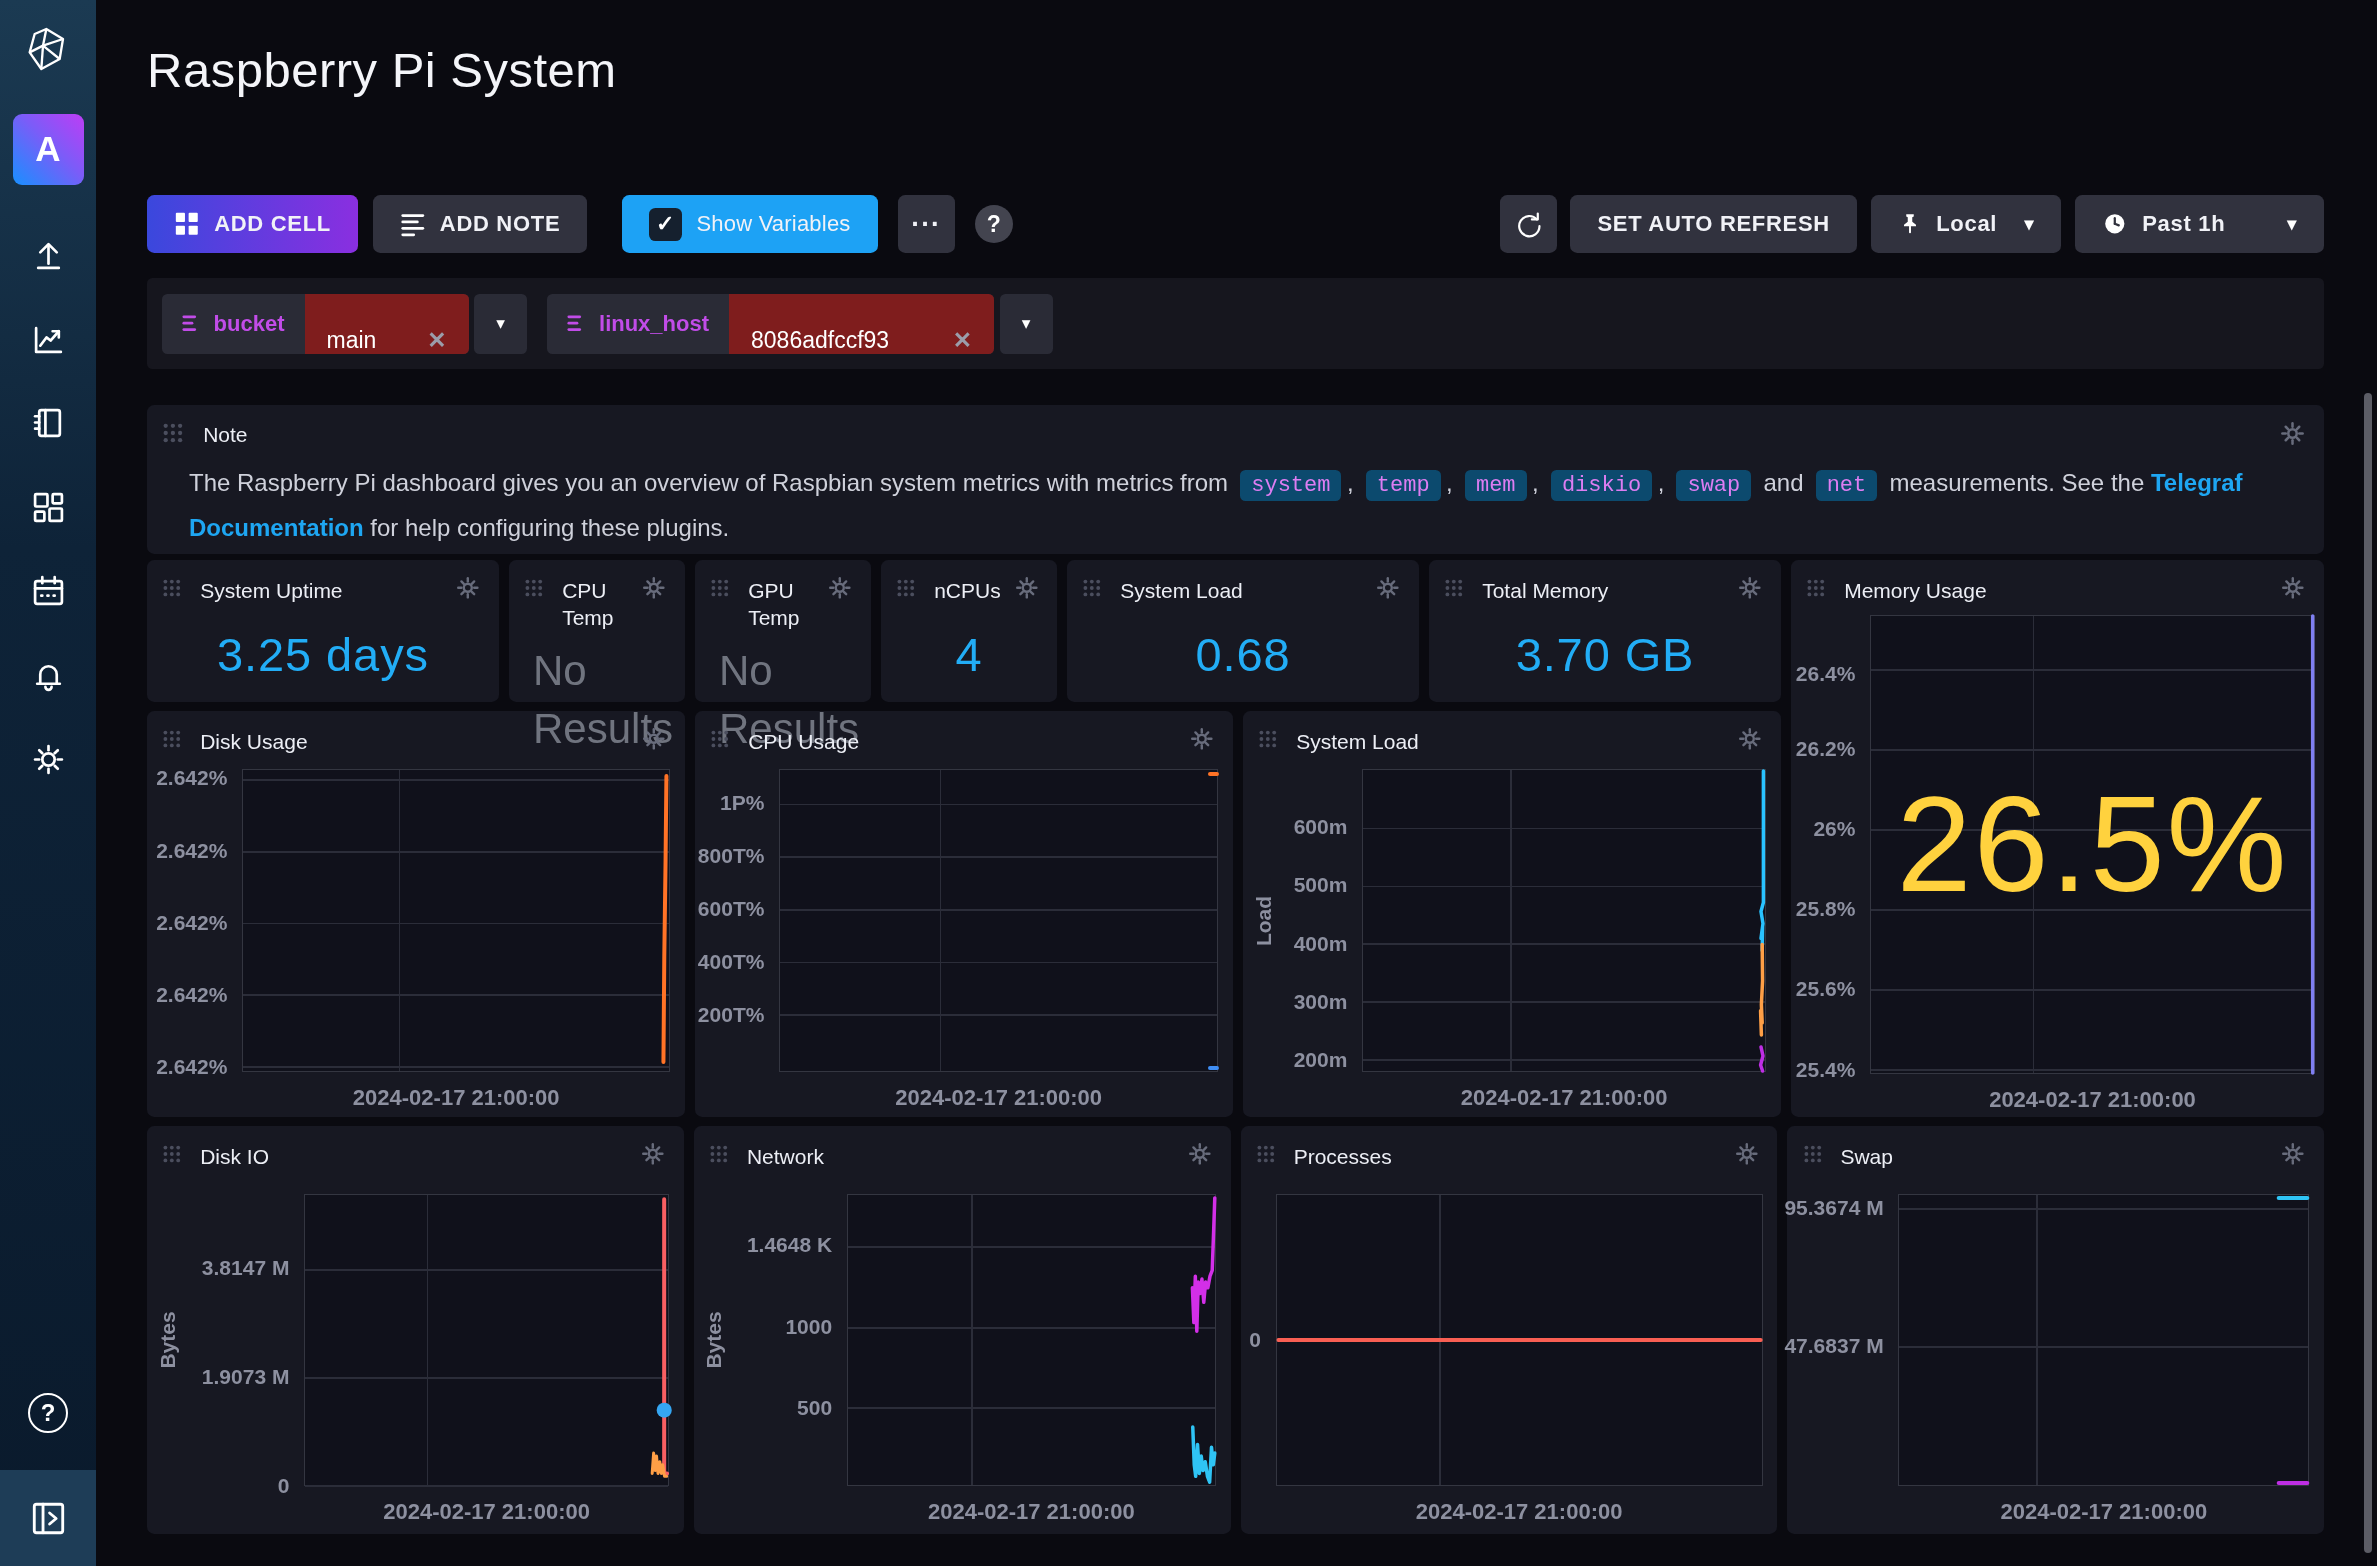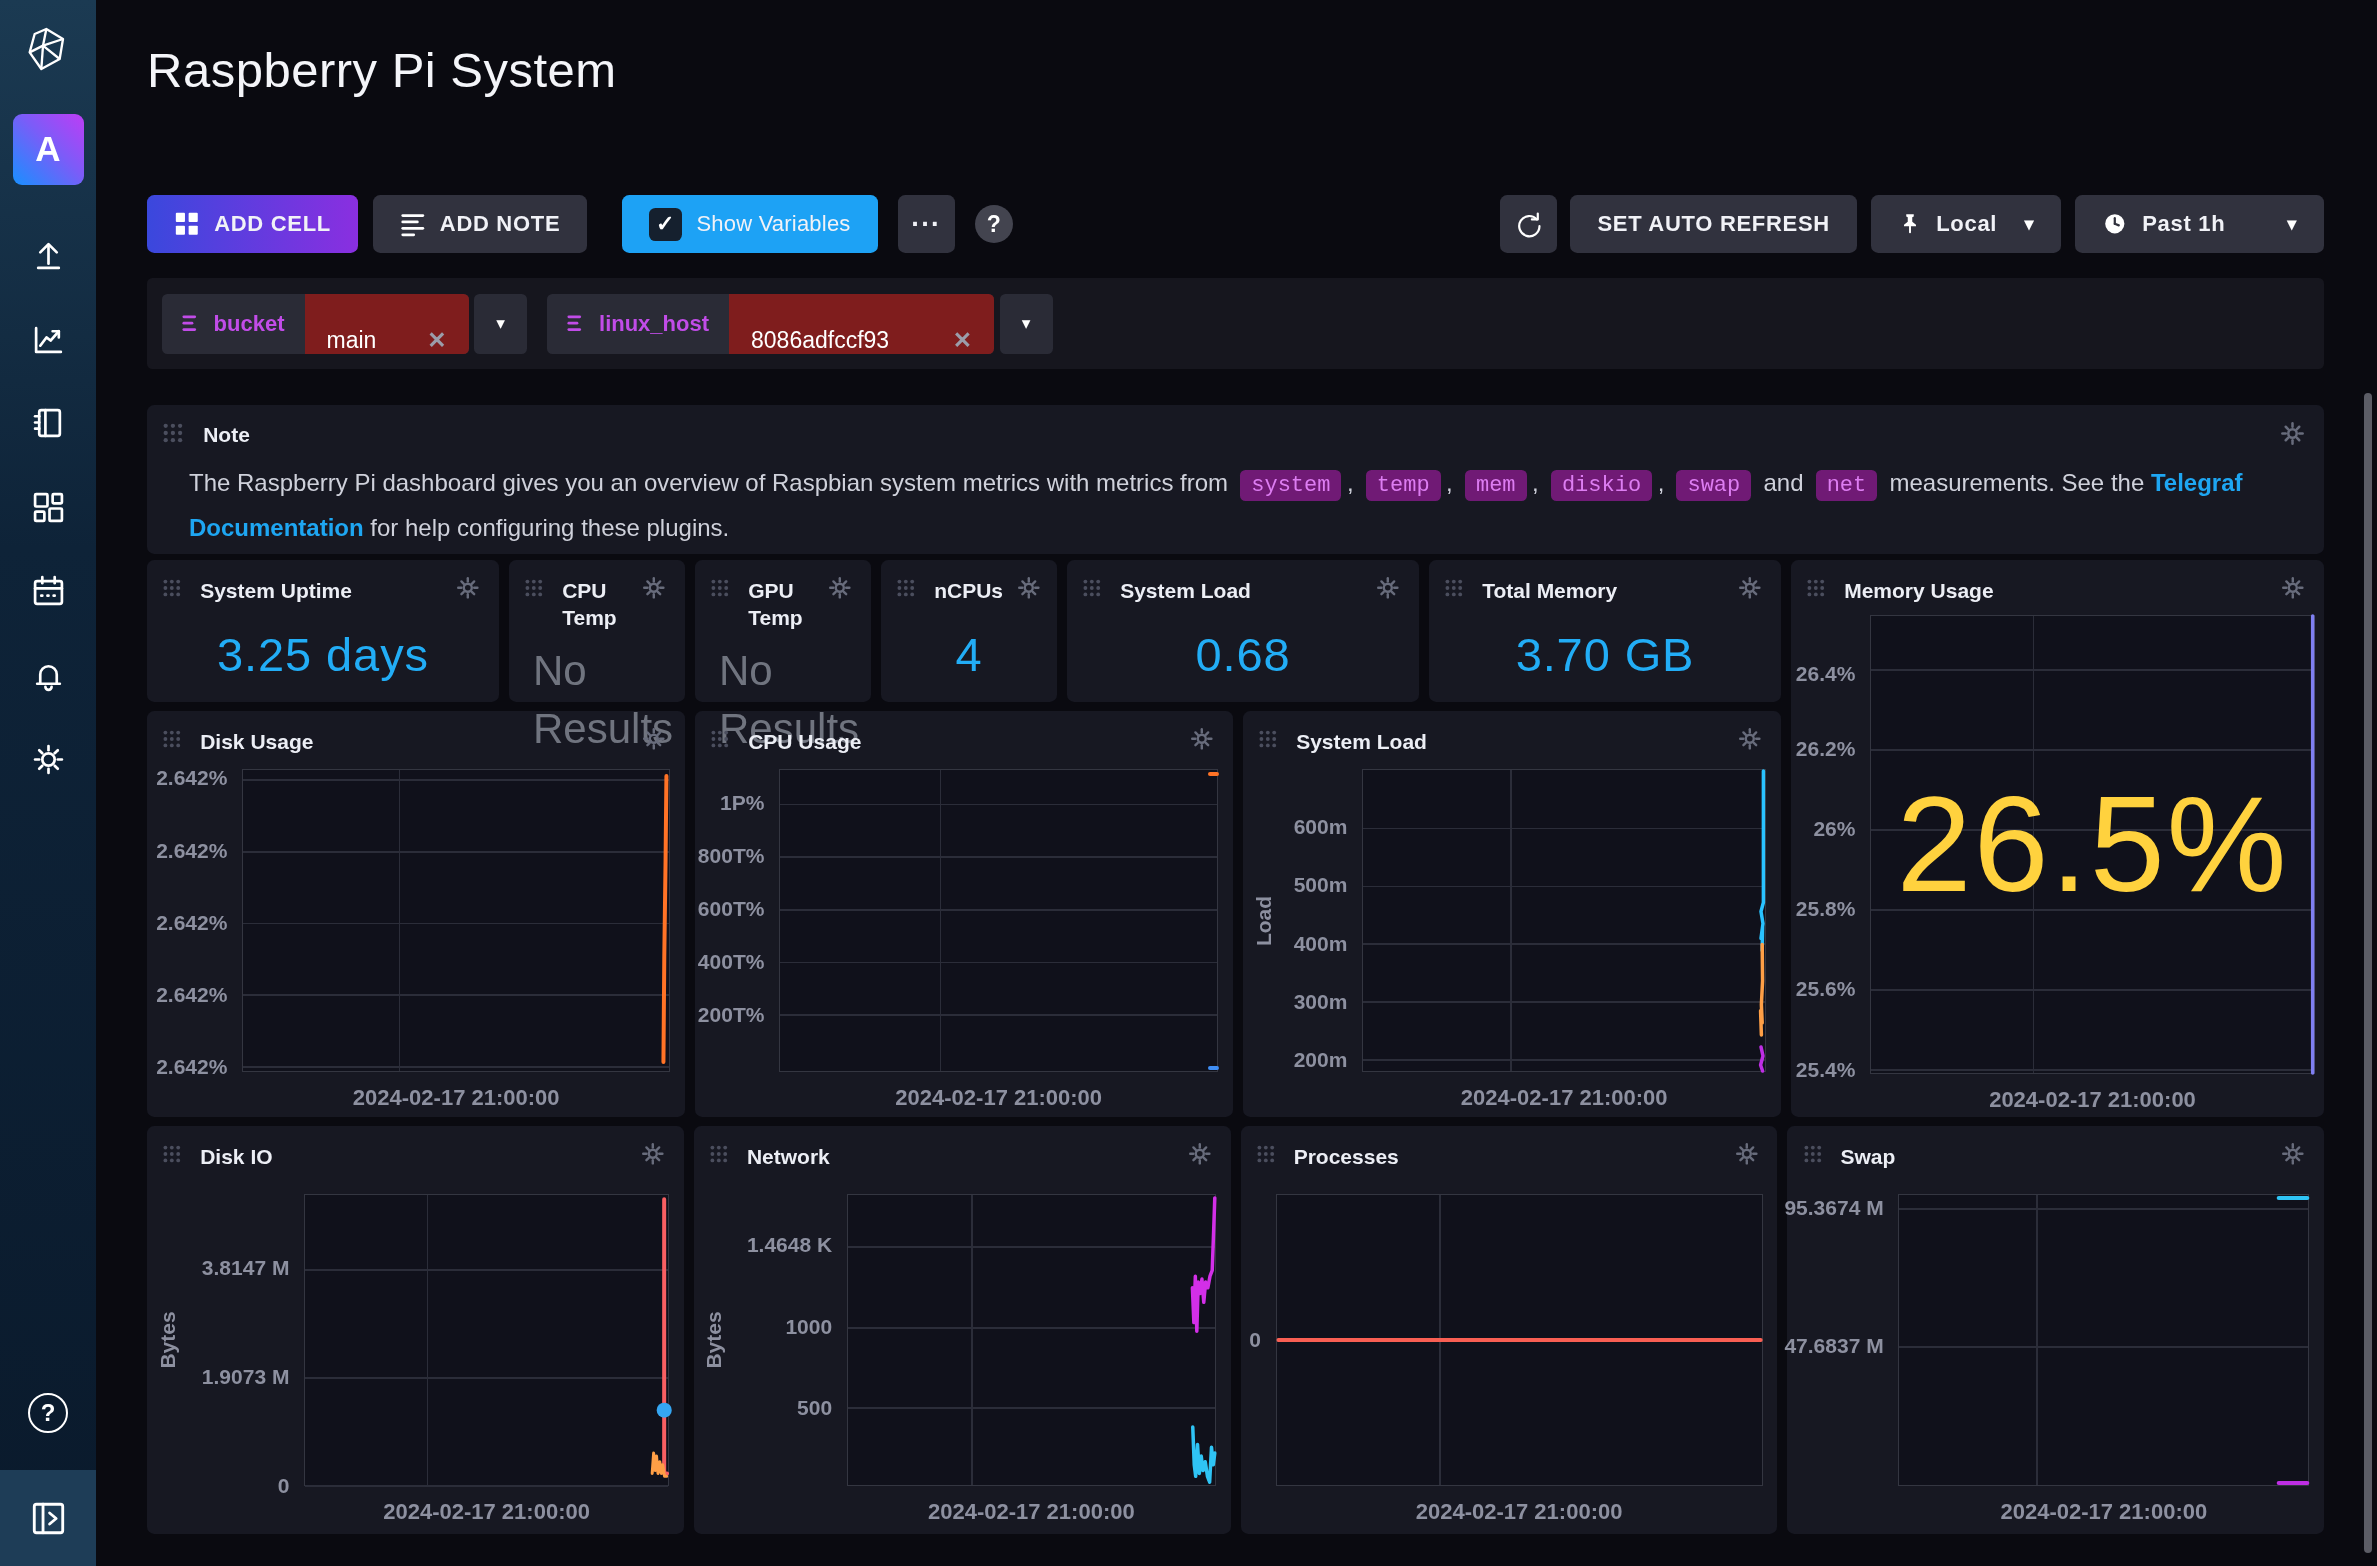--- a/index.html
+++ b/index.html
@@ -54,29 +54,29 @@
   .var-value { background:#7f1d1d; display:flex; align-items:flex-end; justify-content:space-between;
                gap:22px; padding:0 22px; min-width:164px; font-size:23px; color:#fff; }
   .var-x { color:#9b9daa; font-size:23px; font-weight:700; }
   .var-caret { width:53px; background:#2a2b36; border-radius:5.5px; display:flex; align-items:center; justify-content:center;
                color:#fff; font-size:17.3px; }
 
   
   .cell { background:#171822; border-radius:7.3px; position:relative; }
   .cell-header { position:absolute; top:0; left:0; right:0; display:flex; align-items:flex-start;
                  padding:14.6px 18px 0 16.4px; gap:12.8px; z-index:3; }
-  .cell-title { font-size:21px; font-weight:700; color:#eceef5; line-height:27px; padding-top:1.8px; }
+  .cell-title { font-size:21px; font-weight:400; color:#eceef5; line-height:27px; padding-top:1.8px; }
   .drag-handle { flex-shrink:0; padding-top:3.7px; }
   .gear { margin-left:auto; flex-shrink:0; }
 
   
   .note-cell { margin-top:36px; height:149px; }
   .note-body { position:absolute; top:57px; left:0; right:0; padding:0 42px; font-size:24px;
                line-height:42px; color:#cfd1db; }
-  .seg-code { font-family:"Liberation Mono", monospace; background:#701a75; color:#dd7df2;
+  .seg-code { font-family:"Liberation Mono", monospace; background:#0c4a6e; color:#dd7df2;
               padding:2.7px 11px; border-radius:5.5px; font-size:22px; margin:0 5.5px; }
   .seg-link { color:#1ea6f2; font-weight:700; }
 
   
   .dash { margin-top:6.4px; }
   .dash-top { display:flex; gap:10px; }
   .dash-left { flex:1; display:flex; flex-direction:column; gap:9px; }
   .row-stats { display:flex; gap:10px; height:142px; position:relative; z-index:2; }
   .row-charts1 { display:flex; gap:10px; height:406px; }
   .row-charts2 { display:flex; gap:10px; height:408px; margin-top:9px; }

